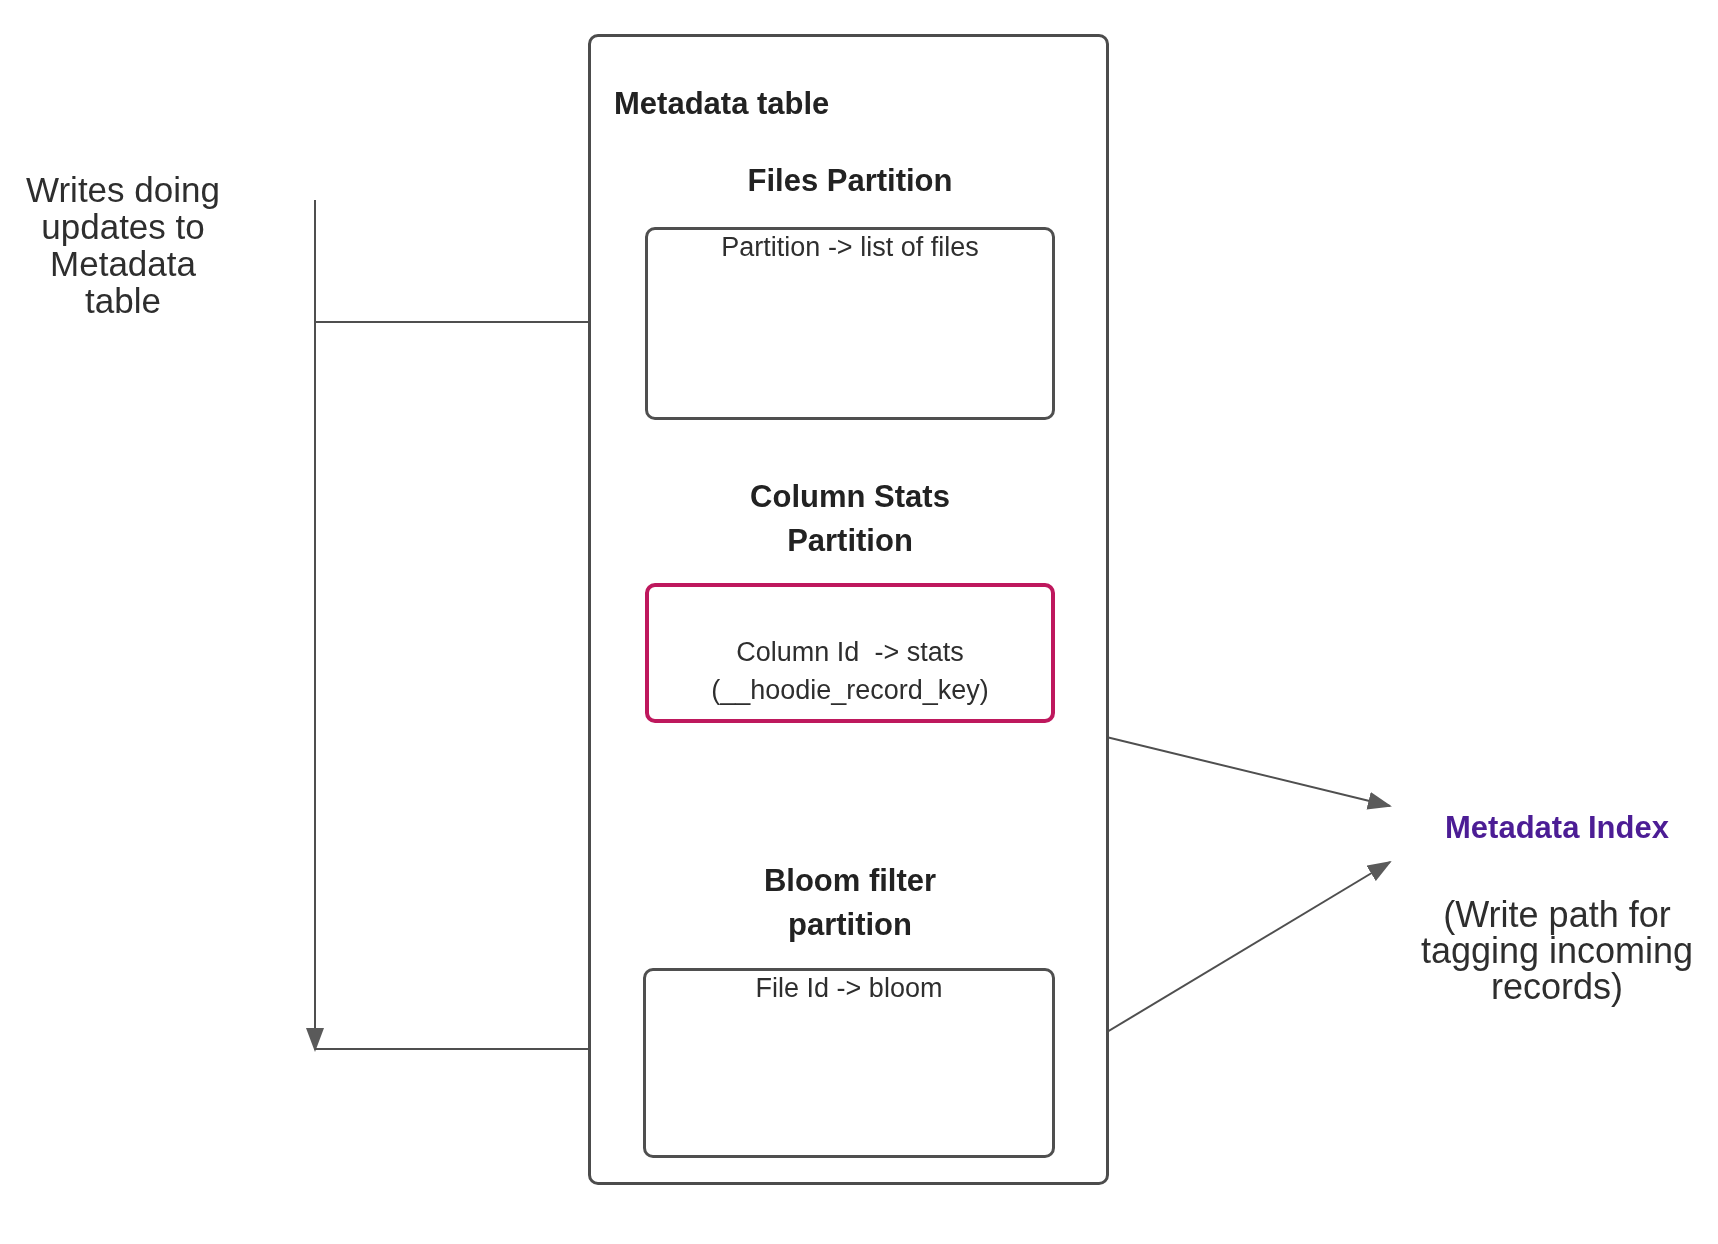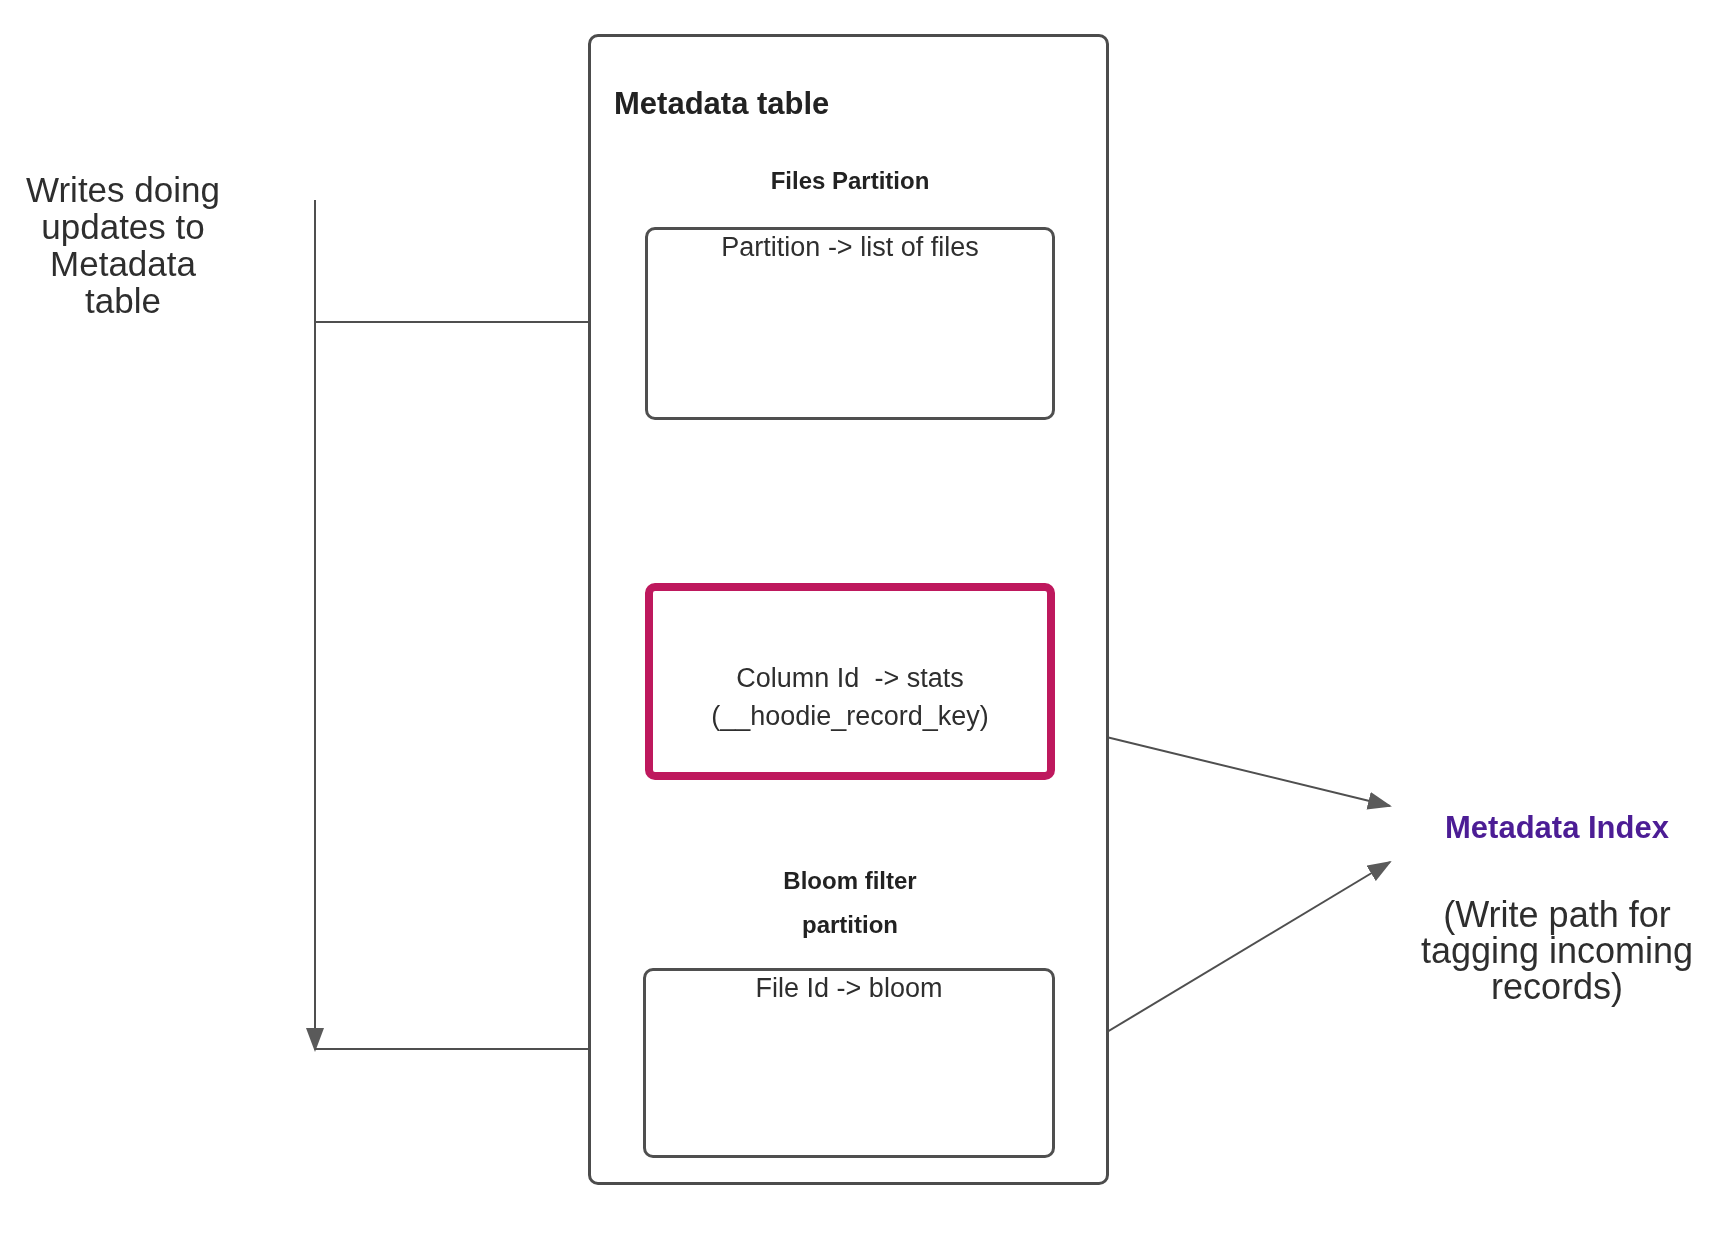--- a/index.html
+++ b/index.html
@@ -16,32 +16,32 @@
   .outer-box{
     left:588px;top:34px;width:521px;height:1151px;
     border:3px solid #4c4c4c;border-radius:10px;box-sizing:border-box;background:#ffffff;
   }
   .outer-title{
     left:614px;top:86px;width:420px;
     font-size:31px;font-weight:bold;color:#222222;text-align:left;
   }
   .sec-heading{
     left:645px;width:410px;text-align:center;
-    font-size:24px;font-weight:bold;line-height:44px;color:#222222;
+    font-size:31px;font-weight:bold;line-height:44px;color:#222222;
   }
   .files-heading{top:159px;}
   .col-heading{top:475px;}
   .bloom-heading{top:859px;}
   .inner-box{
     left:645px;width:410px;height:193px;box-sizing:border-box;
     border:3px solid #4f4f4f;border-radius:10px;background:#ffffff;
     text-align:center;font-size:27px;color:#2e2e2e;
   }
   .files-box{top:227px;line-height:34px;}
-  .col-box{top:583px;height:197px;border:8px solid #be185d;padding-top:68px;line-height:38px;}
+  .col-box{top:583px;height:140px;border:4px solid #be185d;padding-top:46px;line-height:38px;}
   .bloom-box{top:968px;left:643px;width:412px;height:190px;line-height:34px;}
   .box-text{white-space:pre-wrap;}
   .index-title{
     left:1400px;top:806px;width:314px;text-align:center;
     font-size:31px;font-weight:bold;line-height:44px;color:#4c1d95;
   }
   .index-sub{
     left:1420px;top:897px;width:274px;text-align:center;
     font-size:36px;line-height:36px;color:#2e2e2e;
   }
@@ -74,20 +74,24 @@
 
   <div class="abs outer-box"></div>
 
   <div class="abs outer-title">Metadata table</div>
 
   <div class="abs sec-heading files-heading">Files Partition</div>
   <div class="abs inner-box files-box">
     <div class="box-text">Partition -&gt; list of files</div>
   </div>
 
+  <div class="abs sec-heading col-heading">
+    <div>Column Stats</div>
+    <div>Partition</div>
+  </div>
   <div class="abs inner-box col-box">
     <div class="box-text">Column Id  -&gt; stats</div>
     <div class="box-text">(__hoodie_record_key)</div>
   </div>
 
   <div class="abs sec-heading bloom-heading">
     <div>Bloom filter</div>
     <div>partition</div>
   </div>
   <div class="abs inner-box bloom-box">

